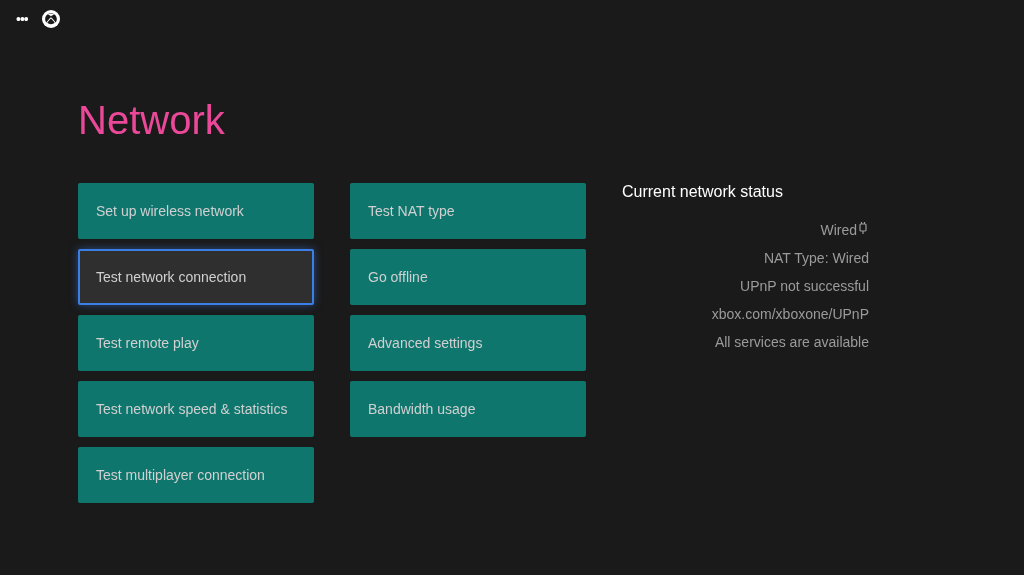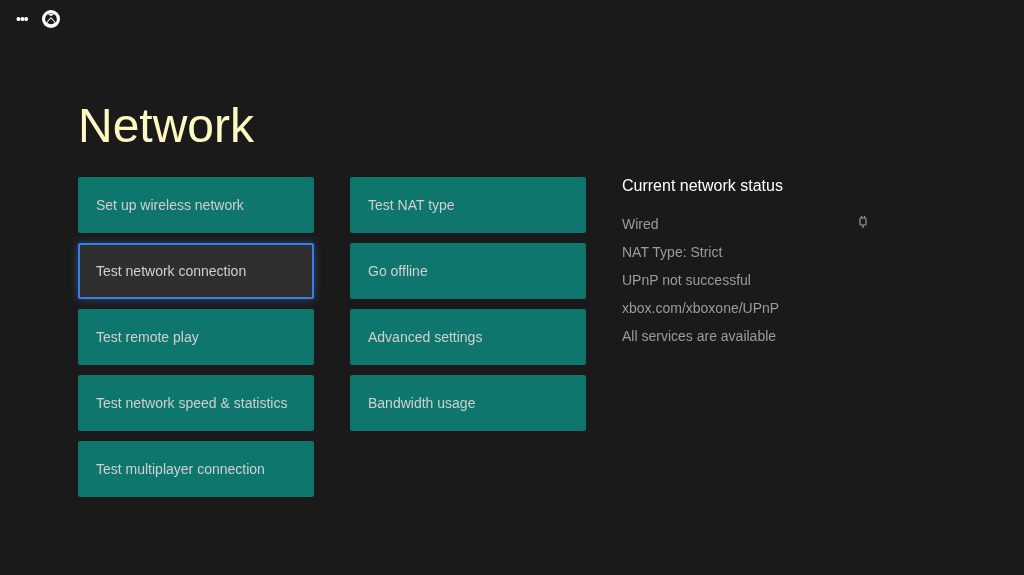--- a/index.html
+++ b/index.html
@@ -36,24 +36,24 @@
       display: flex;
       align-items: center;
       justify-content: center;
       cursor: pointer;
     }
     .xbox-icon svg {
       width: 14px;
       height: 14px;
     }
     .page-title {
-      font-size: 48px;
+      font-size: 40px;
       font-weight: 300;
-      color: #fef9c3;
-      margin: 60px 0 24px 78px;
+      color: #ec4899;
+      margin: 60px 0 40px 78px;
     }
     .content {
       display: flex;
       padding-left: 78px;
       gap: 36px;
     }
     .menu-column {
       display: flex;
       flex-direction: column;
       gap: 10px;
@@ -87,20 +87,21 @@
       display: flex;
       justify-content: space-between;
       align-items: center;
       color: #9b9b9b;
       font-size: 14px;
       margin-bottom: 12px;
       padding-right: 95px;
     }
     .status-line span:first-child {
       flex: 1;
+      text-align: right;
     }
     .plug-icon {
       color: #9b9b9b;
       font-size: 13px;
     }
   </style>
 </head>
 <body>
 
 <div class="top-bar">
@@ -137,21 +138,21 @@
       <span class="plug-icon">
         <svg width="12" height="14" viewBox="0 0 12 14" fill="none" stroke="#9b9b9b" stroke-width="1.2">
           <rect x="3" y="3" width="6" height="7" rx="1"></rect>
           <line x1="4.5" y1="1" x2="4.5" y2="3"></line>
           <line x1="7.5" y1="1" x2="7.5" y2="3"></line>
           <line x1="6" y1="10" x2="6" y2="13"></line>
         </svg>
       </span>
     </div>
     <div class="status-line">
-      <span>NAT Type: Strict</span>
+      <span>NAT Type: Wired</span>
     </div>
     <div class="status-line">
       <span>UPnP not successful</span>
     </div>
     <div class="status-line">
       <span>xbox.com/xboxone/UPnP</span>
     </div>
     <div class="status-line">
       <span>All services are available</span>
     </div>

